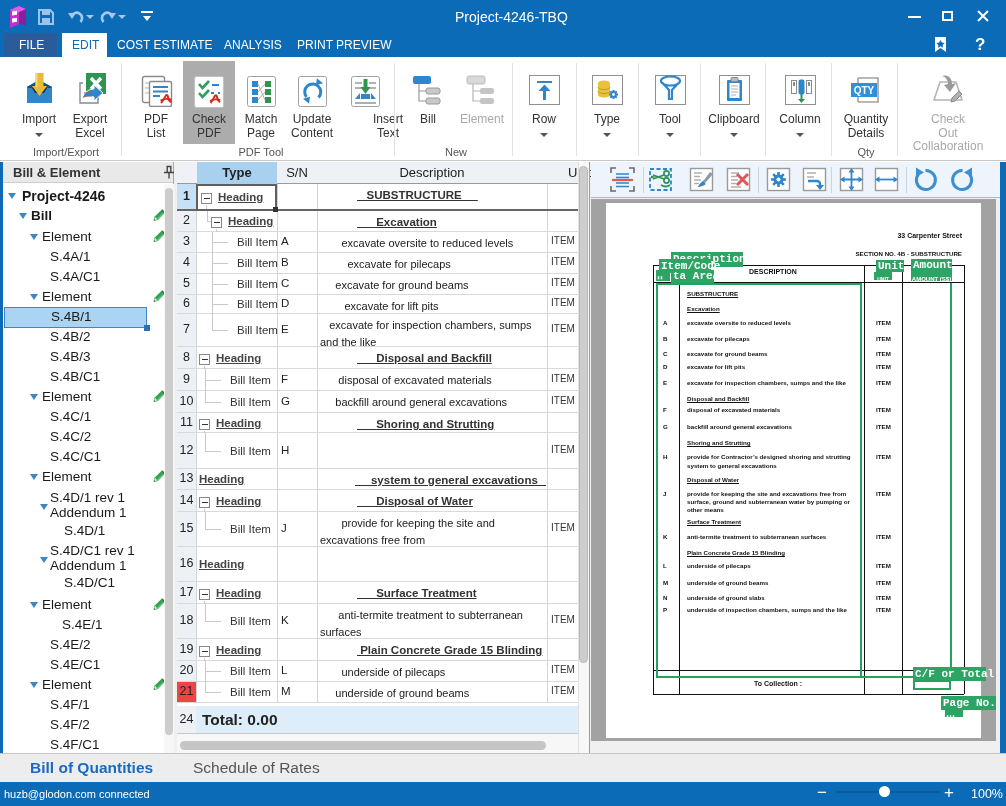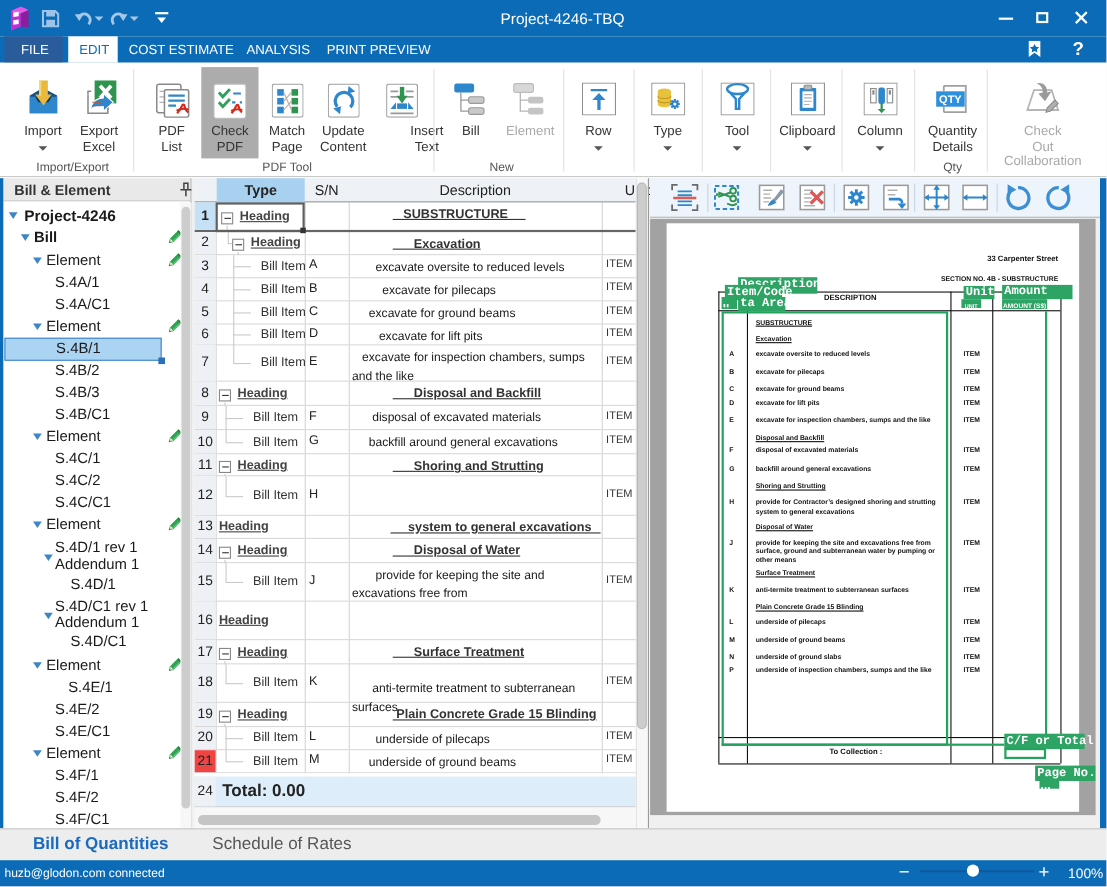--- a/index.html
+++ b/index.html
@@ -526,21 +526,21 @@
 <div class="typec hcell" style="left:39px;top:5px">Heading</div>
 <div class="conn" style="left:27px;top:19px;width:1px;height:3px"></div>
 <div class="descc" style="top:3px;padding-left:3px"><span class="hd" style="margin-left:37px">&nbsp;&nbsp;&nbsp;&nbsp;&nbsp;&nbsp;Surface Treatment</span></div>
 </div>
 <div class="abs" style="left:0;top:442px;width:401px;height:35px;border-bottom:1px solid #d9d9d9;">
 <div class="num" style="background:#edf1f5;font-weight:normal;padding-top:9px">18</div>
 <div class="conn" style="left:28px;top:0;width:1px;height:17px"></div>
 <div class="conn" style="left:28px;top:17px;width:16px;height:1px"></div>
 <div class="typec" style="left:53px;top:11px">Bill Item</div>
 <div class="snc" style="top:10px">K</div>
-<div class="descc" style="top:14px;padding-left:3px;line-height:16.5px"><span>&nbsp;&nbsp;&nbsp;&nbsp;&nbsp;&nbsp;anti-termite treatment to subterranean</span><br><span>surfaces</span></div>
+<div class="descc" style="top:3px;padding-left:3px;line-height:16.5px"><span>&nbsp;&nbsp;&nbsp;&nbsp;&nbsp;&nbsp;anti-termite treatment to subterranean</span><br><span>surfaces</span></div>
 <div class="unitc" style="top:10px">ITEM</div>
 </div>
 <div class="abs" style="left:0;top:477px;width:401px;height:22px;border-bottom:1px solid #d9d9d9;">
 <div class="num" style="background:#edf1f5;font-weight:normal;padding-top:3px">19</div>
 <div class="mbox" style="left:22px;top:7px"></div>
 <div class="typec hcell" style="left:39px;top:5px">Heading</div>
 <div class="conn" style="left:27px;top:19px;width:1px;height:3px"></div>
 <div class="descc" style="top:3px;padding-left:3px"><span class="hd" style="margin-left:37px">&nbsp;Plain Concrete Grade 15 Blinding</span></div>
 </div>
 <div class="abs" style="left:0;top:499px;width:401px;height:21px;border-bottom:1px solid #d9d9d9;">
@@ -710,21 +710,21 @@
 <div class="pt" style="left:270px;top:403px;font-size:6.2px">ITEM</div>
 <div class="pt" style="left:148px;top:477px;">To Collection :</div>
 <div class="abs" style="left:50px;top:80px;width:206px;height:395px;border:2px solid #23a35e"></div>
 <div class="gline" style="left:50px;top:473px;width:257px;height:2px"></div>
 <div class="gline" style="left:344px;top:80px;width:2px;height:397px"></div>
 <div class="glabel" style="left:65px;top:49px;width:72px;height:15px;font-size:11px;padding-left:2px;padding-top:1px">Description</div>
 <div class="glabel" style="left:53px;top:56px;width:52px;height:14px;font-size:11px;padding-left:2px;padding-top:1px">Item/Code</div>
 <div class="glabel" style="left:50px;top:67px;width:14px;height:11px;font-size:5px;padding:2px 1px">▮▮</div>
 <div class="glabel" style="left:65px;top:67px;width:43px;height:13px;font-size:11px;padding-left:2px;padding-top:0px">ta Area</div>
 <div class="glabel" style="left:270px;top:57px;width:28px;height:12px;font-size:11px;padding-left:2px;padding-top:0px">Unit</div>
-<div class="glabel" style="left:305px;top:56px;width:64px;height:13px;font-size:11px;padding-left:2px;padding-top:0px">Amount</div>
+<div class="glabel" style="left:305px;top:56px;width:41px;height:13px;font-size:11px;padding-left:2px;padding-top:0px">Amount</div>
 <div class="glabel" style="left:268px;top:69px;width:18px;height:8px;font-size:5px;text-align:center;font-family:Liberation Sans;padding-top:1px">UNIT</div>
 <div class="glabel" style="left:305px;top:69px;width:41px;height:9px;font-size:6px;text-align:center;font-family:Liberation Sans;padding-top:1px">AMOUNT (S$)</div>
 <div class="glabel" style="left:307px;top:464px;width:73px;height:14px;font-size:11px;padding-left:2px;padding-top:1px">C/F or Total</div>
 <div class="abs" style="left:307px;top:477px;width:38px;height:10px;background:#fff;border:2px solid #23a35e"></div>
         </div>
         <div class="glabel" style="left:350px;top:497px;width:58px;height:14px;font-size:11px;padding-left:2px;padding-top:1px">Page No.</div>
         <div class="glabel" style="left:354px;top:511px;width:18px;height:7px;font-size:5px;padding:1px 1px">▮▮▮</div>
         <div class="abs" style="left:405px;top:0;width:4px;height:543px;background:#f0f0f0"></div>
       </div>
     </div>

